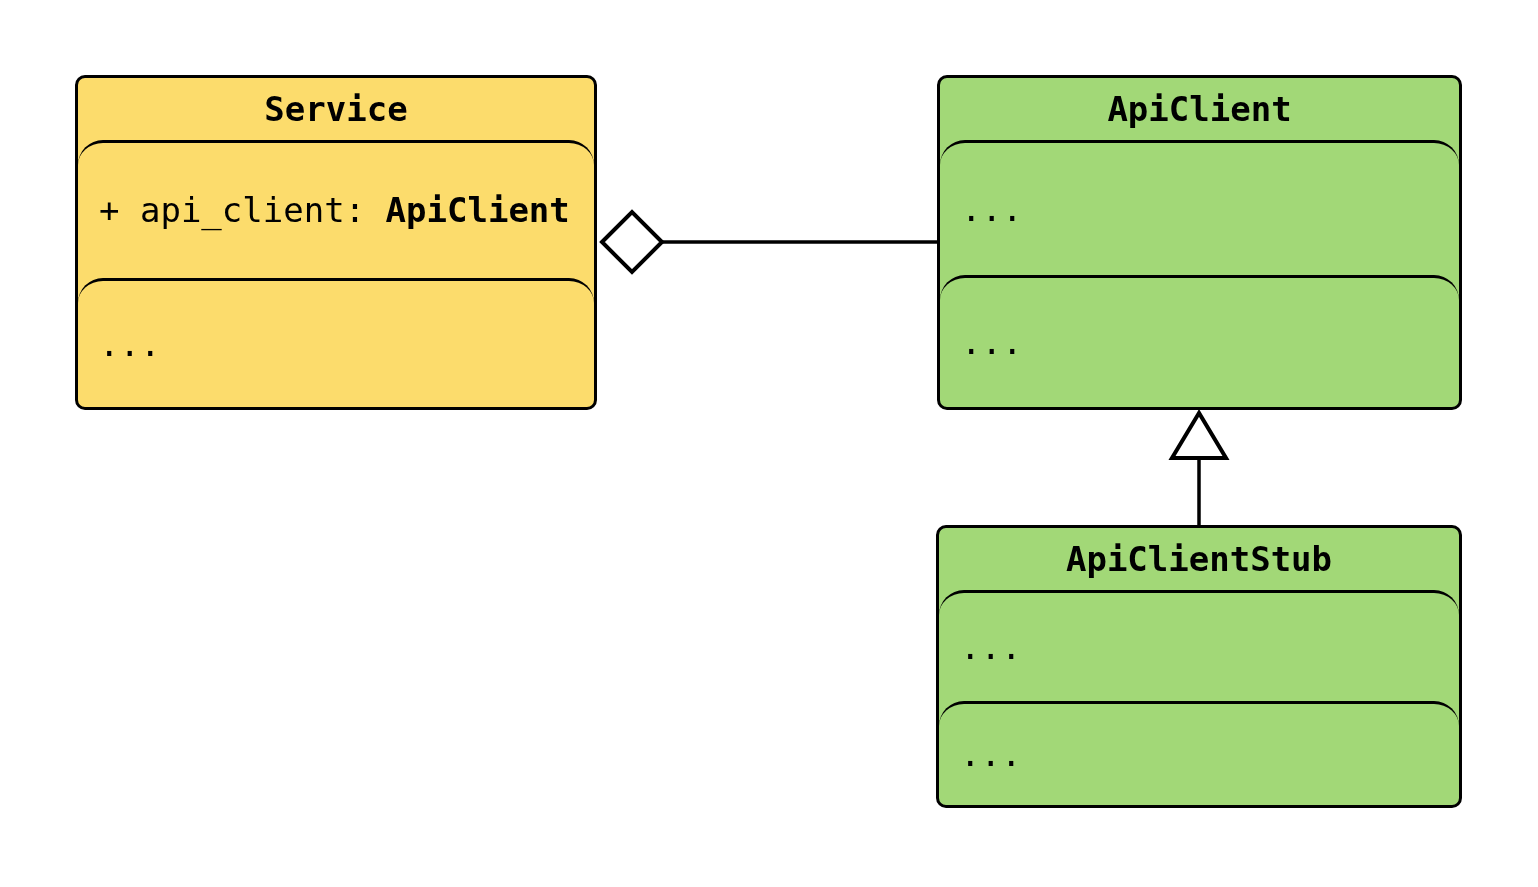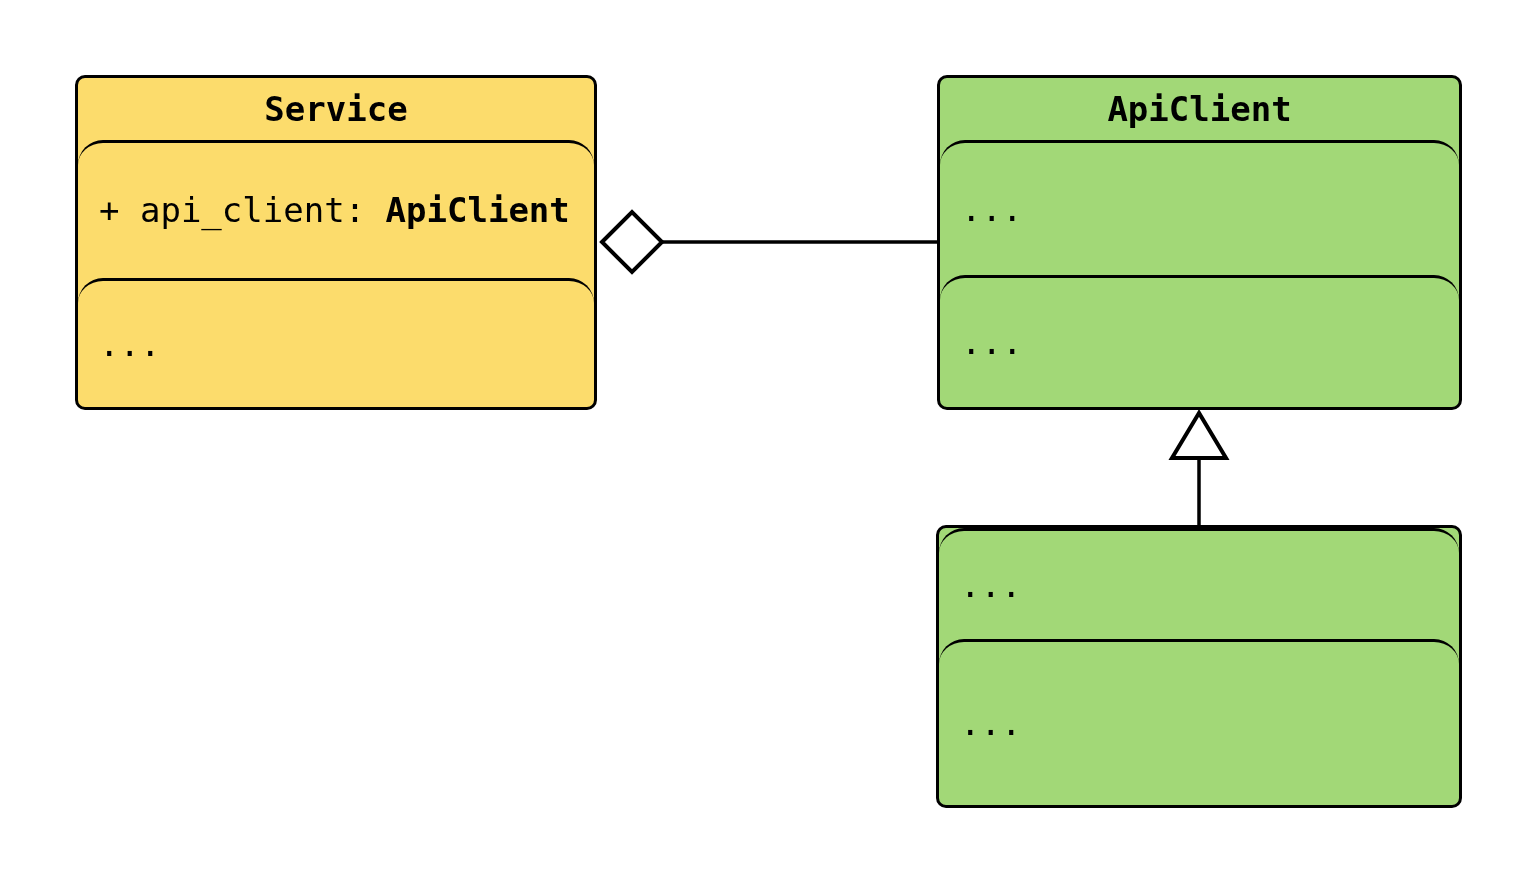--- a/index.html
+++ b/index.html
@@ -95,20 +95,21 @@
     <div class="title">ApiClient</div>
     <div class="section sec1">
       <span>...</span>
     </div>
     <div class="section grow">
       <span>...</span>
     </div>
   </div>
 
   <div class="uml-class api-client-stub" style="background-color: rgb(162, 216, 119);">
+    <div class="title">ApiClientStub</div>
     <div class="section sec1">
       <span>...</span>
     </div>
     <div class="section grow">
       <span>...</span>
     </div>
   </div>
 
 </div>
 

